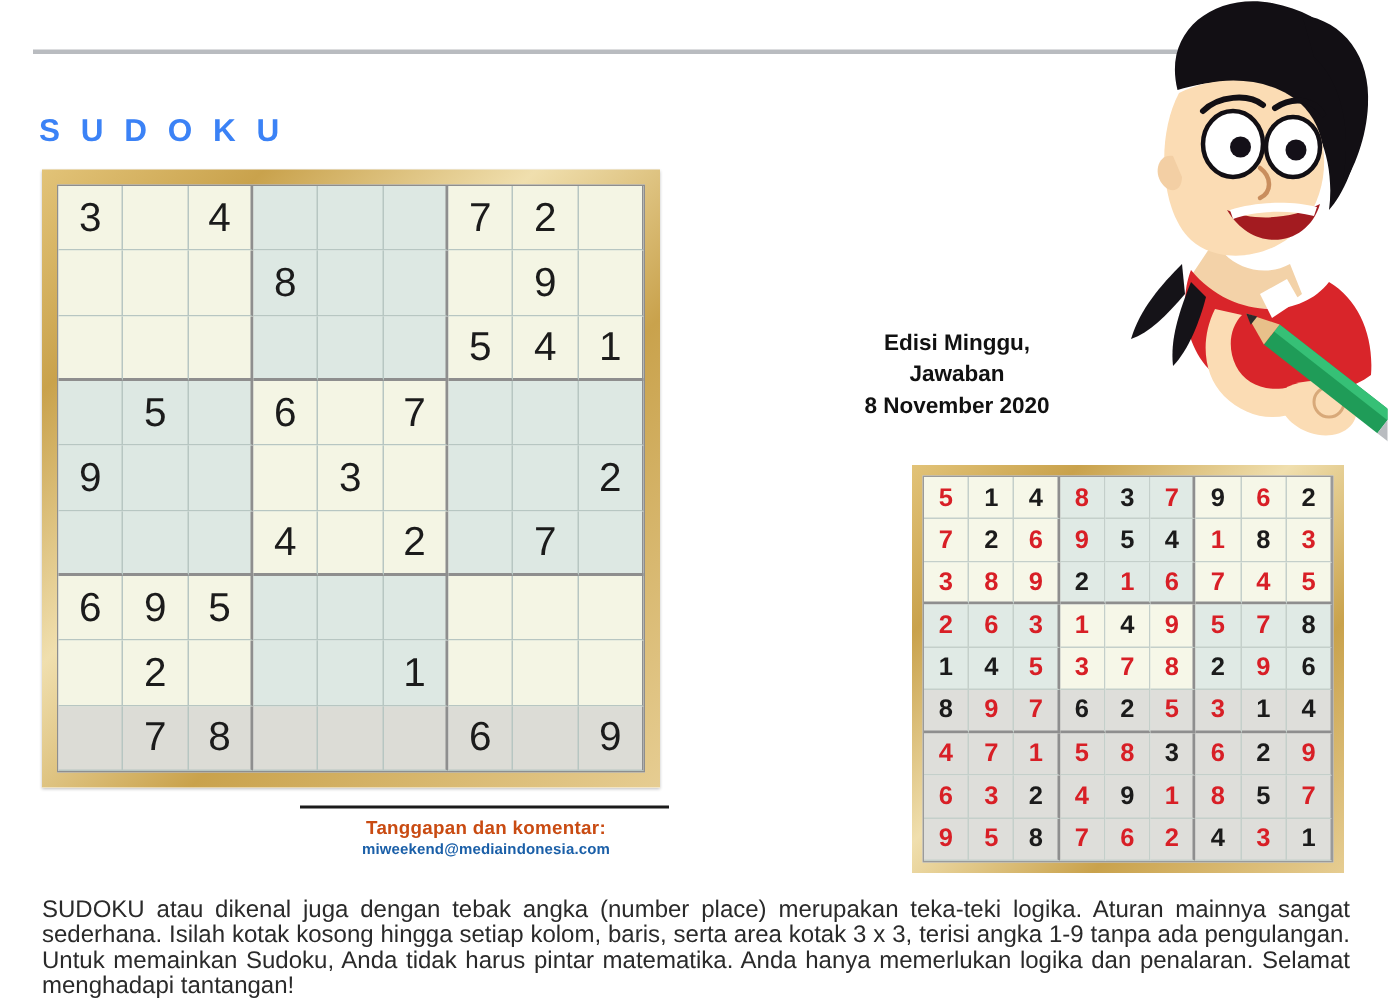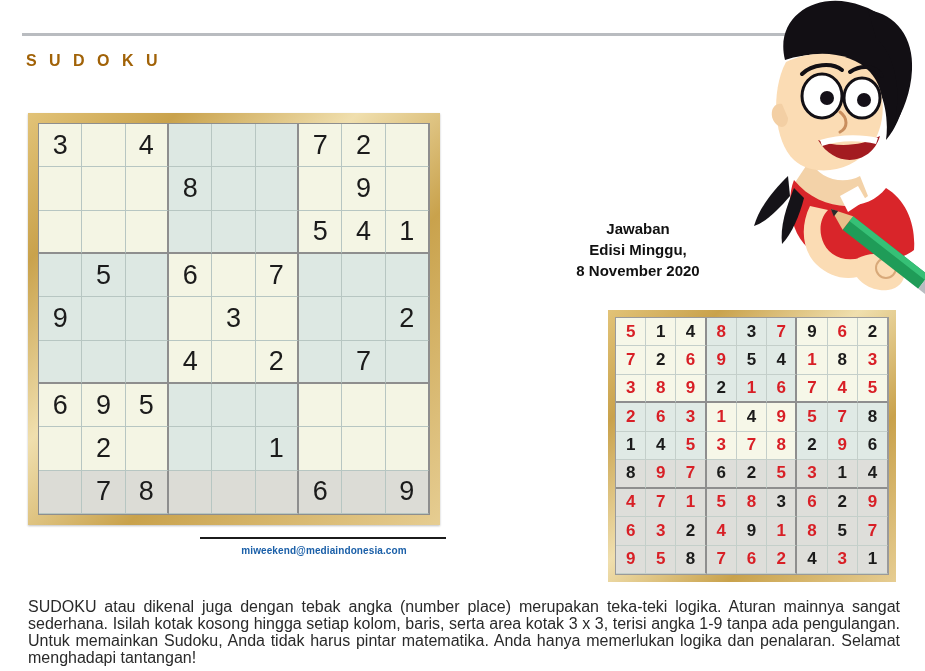--- a/index.html
+++ b/index.html
@@ -22,25 +22,25 @@
     top: 33px;
     width: 872px;
     height: 3px;
     background: #b9bcc0;
   }
 
   
   #section-title {
     position: absolute;
     left: 26px;
-    top: 52px;
-    font-size: 16px;
+    top: 76px;
+    font-size: 21px;
     font-weight: bold;
     letter-spacing: 4px;
-    color: #a16207;
+    color: #3b82f6;
     font-family: "Liberation Sans", sans-serif;
   }
 
   
   #puzzle-frame {
     position: absolute;
     left: 28px;
     top: 113px;
     width: 412px;
     height: 412px;
@@ -277,26 +277,27 @@
       <div class="cell bgray"></div>
       <div class="cell bgray bR"></div>
       <div class="cell bgray">6</div>
       <div class="cell bgray"></div>
       <div class="cell bgray">9</div>
     </div>
 </div>
 
 <div id="feedback">
   <div id="feedback-rule"></div>
+  <div id="feedback-label">Tanggapan dan komentar:</div>
   <div id="feedback-email">miweekend@mediaindonesia.com</div>
 </div>
 
 <div id="answer-caption">
+  <div>Edisi Minggu,</div>
   <div>Jawaban</div>
-  <div>Edisi Minggu,</div>
   <div>8 November 2020</div>
 </div>
 
 <div id="answer-frame">
   <div id="answer-grid">
       <div class="acell red">5</div>
       <div class="acell">1</div>
       <div class="acell bR">4</div>
       <div class="acell shade red">8</div>
       <div class="acell shade">3</div>

